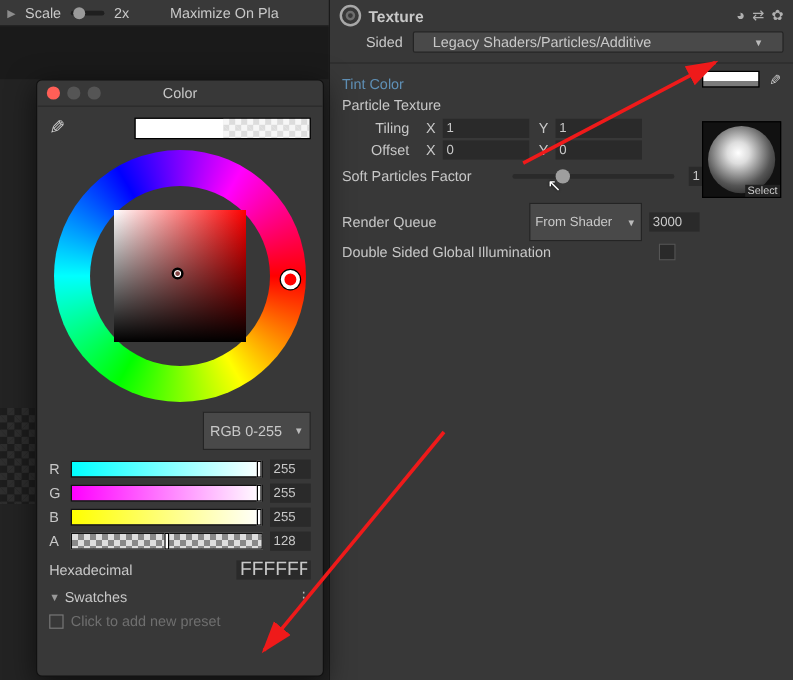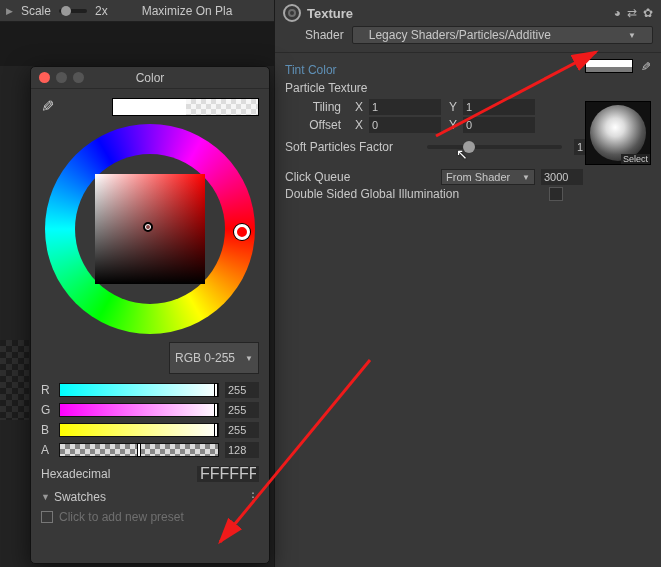--- a/index.html
+++ b/index.html
@@ -48,21 +48,21 @@
   .tint-swatch{position:absolute;right:28px;top:6px;width:48px;height:14px;border:1px solid #000;background:linear-gradient(to bottom,#fff 0 62%,#7b7b7b 62% 100%);}
   .eyedrop-mini{position:absolute;right:10px;top:7px;font-size:12px;color:#ccc;transform:scaleX(-1);}
   
   .row{display:flex;align-items:center;gap:6px;margin:2px 0;}
   .row .lbl{width:90px;}
   .row .sub{width:42px;text-align:right;padding-right:2px;}
   .numfield{background:var(--field-bg);height:16px;border:none;color:var(--fg);padding:0 3px;font-size:11px;}
   .numfield.w1{width:72px;}
   .slider-long{flex:1;height:4px;background:#2a2a2a;border-radius:2px;position:relative;margin:0 6px;max-width:135px;}
   .slider-long .knob{position:absolute;left:27%;top:-4px;width:12px;height:12px;background:#9e9e9e;border-radius:50%;}
-  .queue-dd{width:94px;height:16px;background:#494949;border:1px solid #242424;display:flex;align-items:center;justify-content:space-between;padding:0 4px;font-size:11px;}
+  .queue-dd{width:94px;height:32px;background:#494949;border:1px solid #242424;display:flex;align-items:center;justify-content:space-between;padding:0 4px;font-size:11px;}
   .cbx{width:14px;height:14px;background:#2a2a2a;border:1px solid #555;}
   
   
   .color-win{position:absolute;left:30px;top:66px;width:240px;height:498px;background:#383838;border:1px solid #111;border-radius:5px;box-shadow:0 6px 24px rgba(0,0,0,0.6);}
   .cw-titlebar{height:22px;display:flex;align-items:center;position:relative;border-bottom:1px solid #2a2a2a;}
   .traffic{position:absolute;left:8px;display:flex;gap:6px;}
   .traffic .dot{width:11px;height:11px;border-radius:50%;}
   .dot.red{background:#ff5f57;}
   .dot.y{background:#555;}
   .dot.g{background:#555;}
@@ -130,21 +130,21 @@
   <div class="mat-header">
     <div class="mat-icon"></div>
     <span class="mat-title">Texture</span>
     <div class="mat-head-icons">
       <span>◕</span>
       <span>⇄</span>
       <span>✿</span>
     </div>
   </div>
   <div class="shader-row">
-    <span>Shader</span>
+    <span>Sided</span>
     <div class="shader-dd">
       <span>Legacy Shaders/Particles/Additive</span>
       <span class="dd-arrow">▼</span>
     </div>
   </div>
 
   <div class="props">
     <div class="prop-label">Tint Color</div>
     <div class="tint-swatch"></div>
     <span class="eyedrop-mini">✎</span>
@@ -172,21 +172,21 @@
 
     <div class="row" style="margin-top:6px">
       <span class="lbl" style="width:130px">Soft Particles Factor</span>
       <div class="slider-long">
           <div class="knob"></div>
         </div>
       <input class="numfield" style="width: 42px;" value="1">
     </div>
 
     <div class="row" style="margin-top:14px">
-      <span class="lbl" style="width:150px">Click Queue</span>
+      <span class="lbl" style="width:150px">Render Queue</span>
       <div class="queue-dd">
         <span>From Shader</span>
         <span class="dd-arrow">▼</span>
       </div>
       <input class="numfield" style="width: 42px;" value="3000">
     </div>
     <div class="row">
       <span class="lbl" style="width:258px">Double Sided Global Illumination</span>
       <div class="cbx"></div>
     </div>

